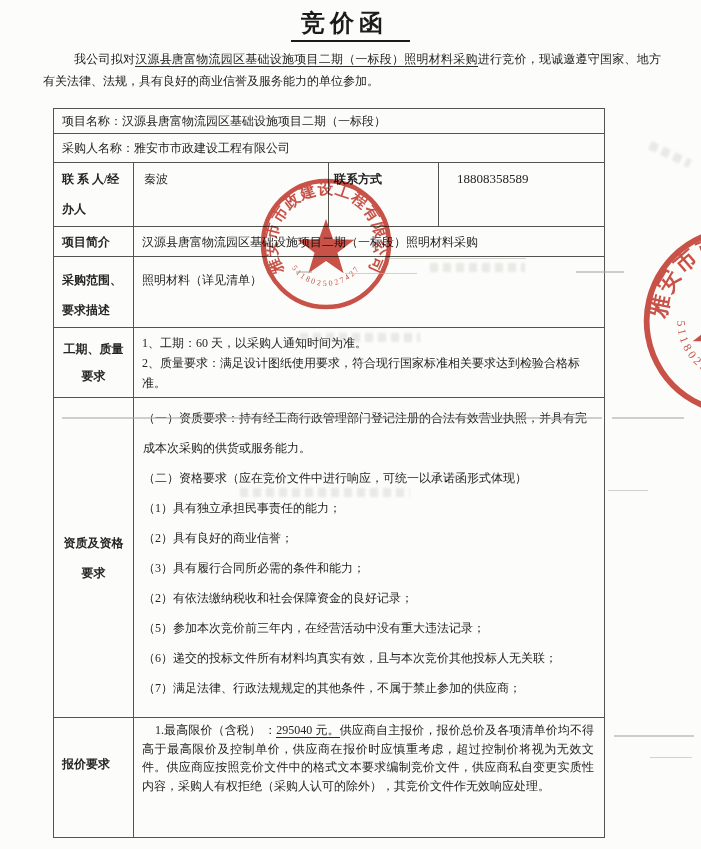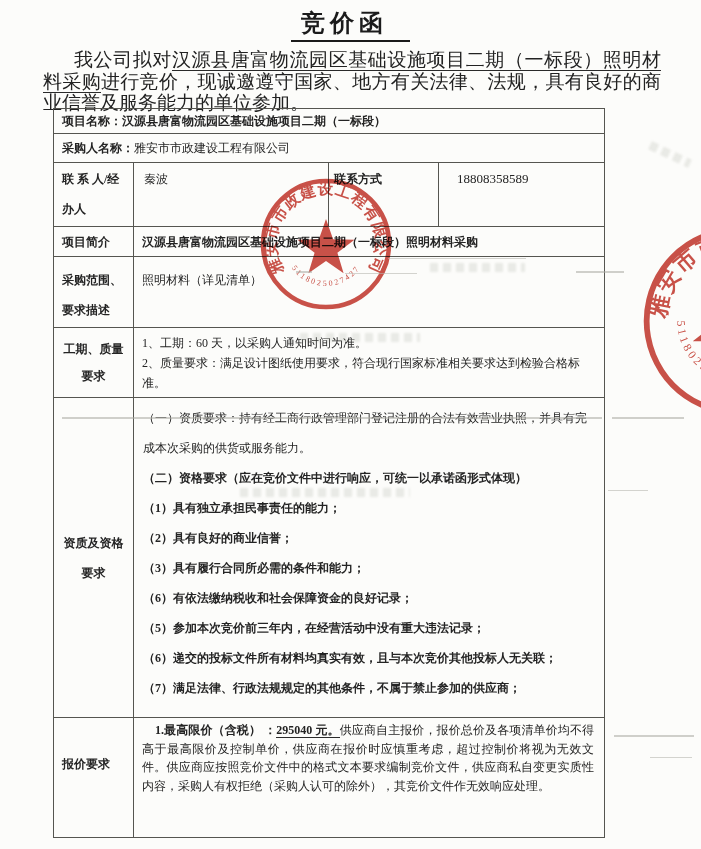--- a/index.html
+++ b/index.html
@@ -22,39 +22,39 @@
   }
   .title span {
     display: inline-block;
     border-bottom: 2px solid #1b1b1b;
     padding: 0 22px 1px 10px;
   }
 
   
   .intro {
     position: absolute; top: 49px; left: 43px; width: 618px;
-    font-size: 19px; line-height: 21.5px; text-align: justify;
+    font-size: 12px; line-height: 21.5px; text-align: justify;
     text-indent: 31px; color: #222;
   }
   .u { border-bottom: 1px solid #2a2a2a; }
 
   
   table.doc {
     position: absolute; top: 108px; left: 53px;
     width: 551px; border-collapse: collapse; table-layout: fixed;
     font-size: 12px; color: #242424;
   }
   table.doc td {
     border: 1px solid var(--line);
     vertical-align: middle;
     padding: 2px 8px;
     line-height: 20px;
   }
   td.lbl { font-weight: bold; white-space: pre-line; }
-  .b { font-weight: bold; }
+  .b { font-weight: normal; }
 
   tr.r1 td { height: 25px; }
   tr.r2 td { height: 29px; }
   tr.r3 td { height: 60px; vertical-align: top; padding-top: 1px; line-height: 30px; }
   tr.r3 td.cell-person { padding-left: 10px; }
   tr.r3 td.cell-method { padding-left: 5px; }
   tr.r3 td.cell-phone  { padding-left: 18px; font-size: 13px; }
   tr.r4 td { height: 30px; }
   tr.r5 td { height: 61px; vertical-align: top; padding-top: 8px; line-height: 30px; }
   tr.r6 td { height: 70px; }
@@ -145,21 +145,21 @@
 
     <tr class="r7">
       <td class="lbl">资质及资格
 要求</td>
       <td colspan="3" class="content">
         <div class="qual-item">（一）资质要求：持有经工商行政管理部门登记注册的合法有效营业执照，并具有完成本次采购的供货或服务能力。</div>
         <div class="qual-item b">（二）资格要求（应在竞价文件中进行响应，可统一以承诺函形式体现）</div>
         <div class="qual-item b">（1）具有独立承担民事责任的能力；</div>
         <div class="qual-item b">（2）具有良好的商业信誉；</div>
         <div class="qual-item b">（3）具有履行合同所必需的条件和能力；</div>
-        <div class="qual-item b">（6）有依法缴纳税收和社会保障资金的良好记录；</div>
+        <div class="qual-item b">（2）有依法缴纳税收和社会保障资金的良好记录；</div>
         <div class="qual-item b">（5）参加本次竞价前三年内，在经营活动中没有重大违法记录；</div>
         <div class="qual-item b">（6）递交的投标文件所有材料均真实有效，且与本次竞价其他投标人无关联；</div>
         <div class="qual-item b">（7）满足法律、行政法规规定的其他条件，不属于禁止参加的供应商；</div>
       </td>
     </tr>
 
 
     <tr class="r9">
       <td class="lbl">报价要求</td>
       <td colspan="3" class="content">

